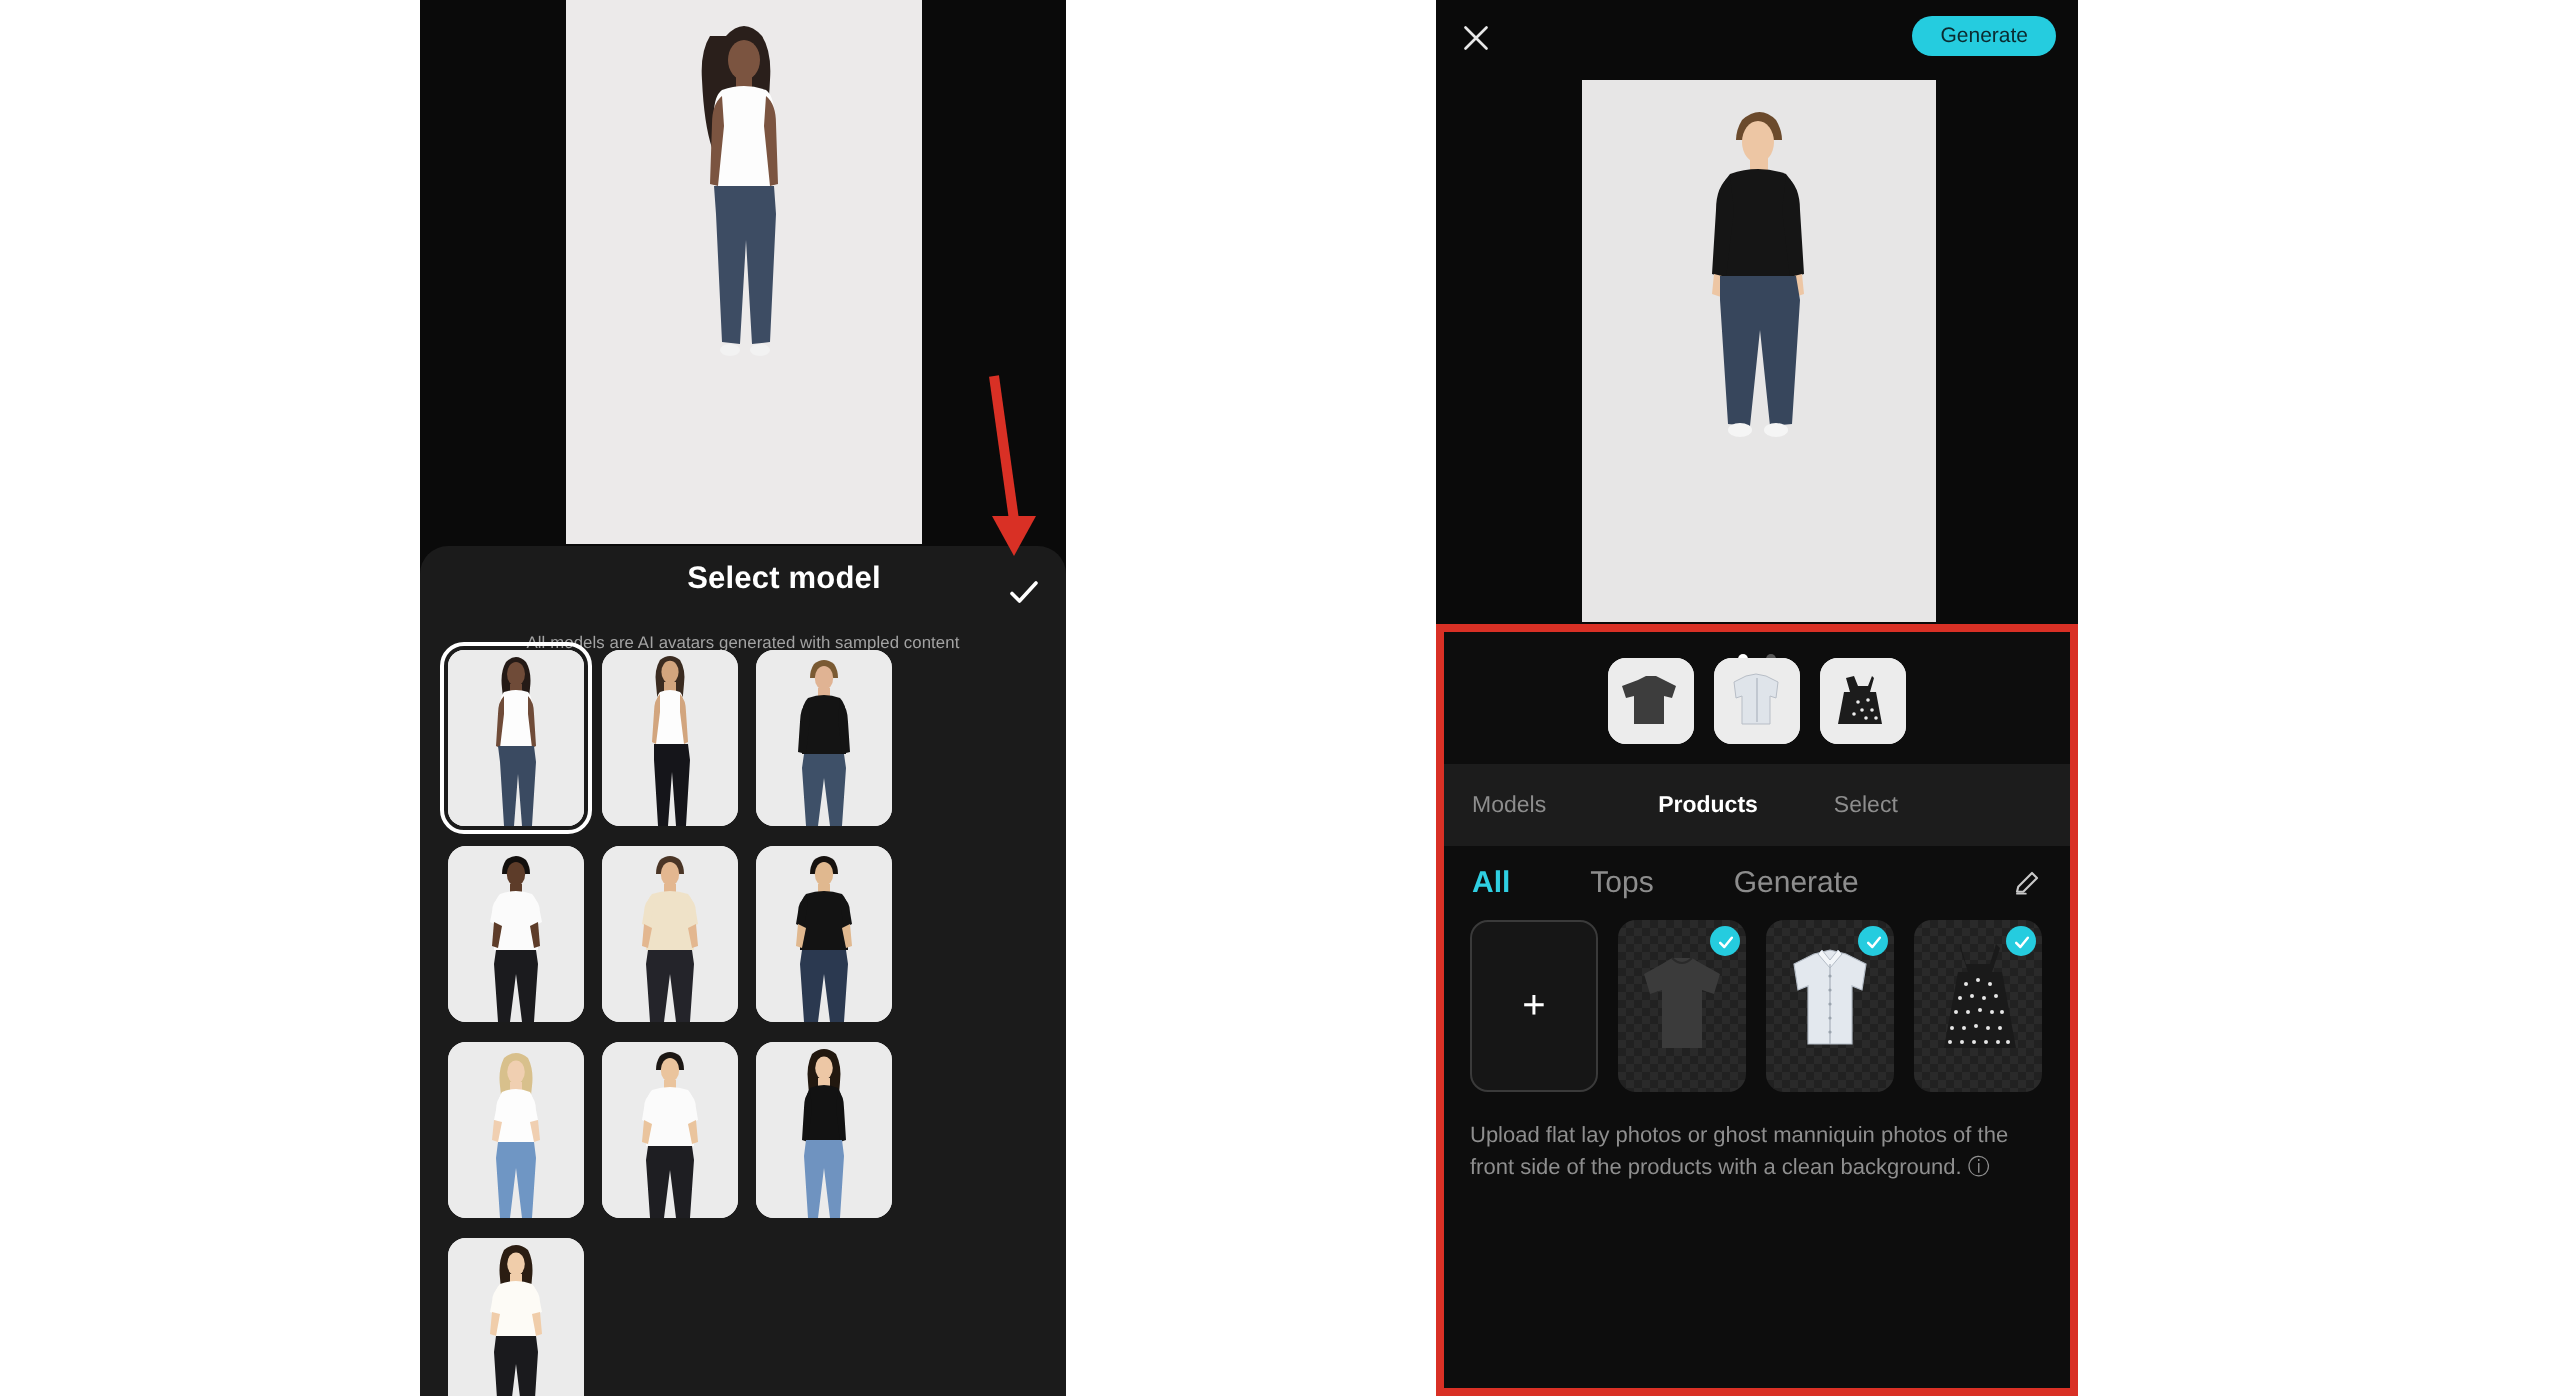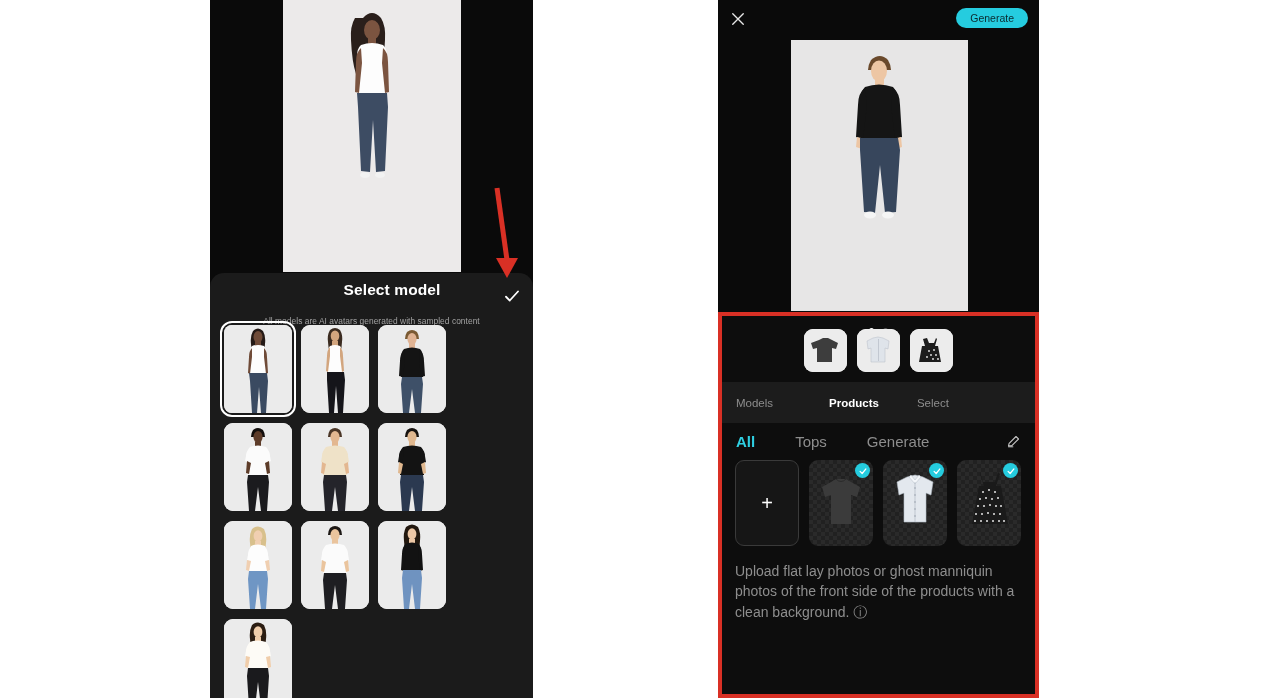--- a/index.html
+++ b/index.html
@@ -91,21 +91,21 @@
   .pcard { width: 64px; height: 86px; border-radius: 9px; position: relative; overflow: hidden; flex: 0 0 auto; }
   .pcard.add { background: #161616; border: 1px solid #3a3a3a; display: flex; align-items: center; justify-content: center; }
   .pcard.item { background:
       repeating-conic-gradient(#2a2a2a 0% 25%, #212121 0% 50%) 0 0/8px 8px; }
   .plus { color: #fff; font-size: 20px; line-height: 1; font-weight: 300; }
   .badge {
     position: absolute; right: 3px; top: 3px; width: 15px; height: 15px;
     border-radius: 50%; background: #25ccdf; display: flex; align-items: center; justify-content: center;
   }
   .hint { position: absolute; left: 0; top: 245px; width: 100%; padding: 0 13px;
-    color: #8e8e8e; font-size: 14px; line-height: 1.45; }
+    color: #8e8e8e; font-size: 11px; line-height: 1.45; }
 
   
   .arrow { position: absolute; left: 486px; top: 186px; width: 40px; height: 100px; }
 
   
   .fig { position: absolute; left: 0; top: 0; width: 100%; height: 100%; }
 </style>
 </head>
 <body>
 

